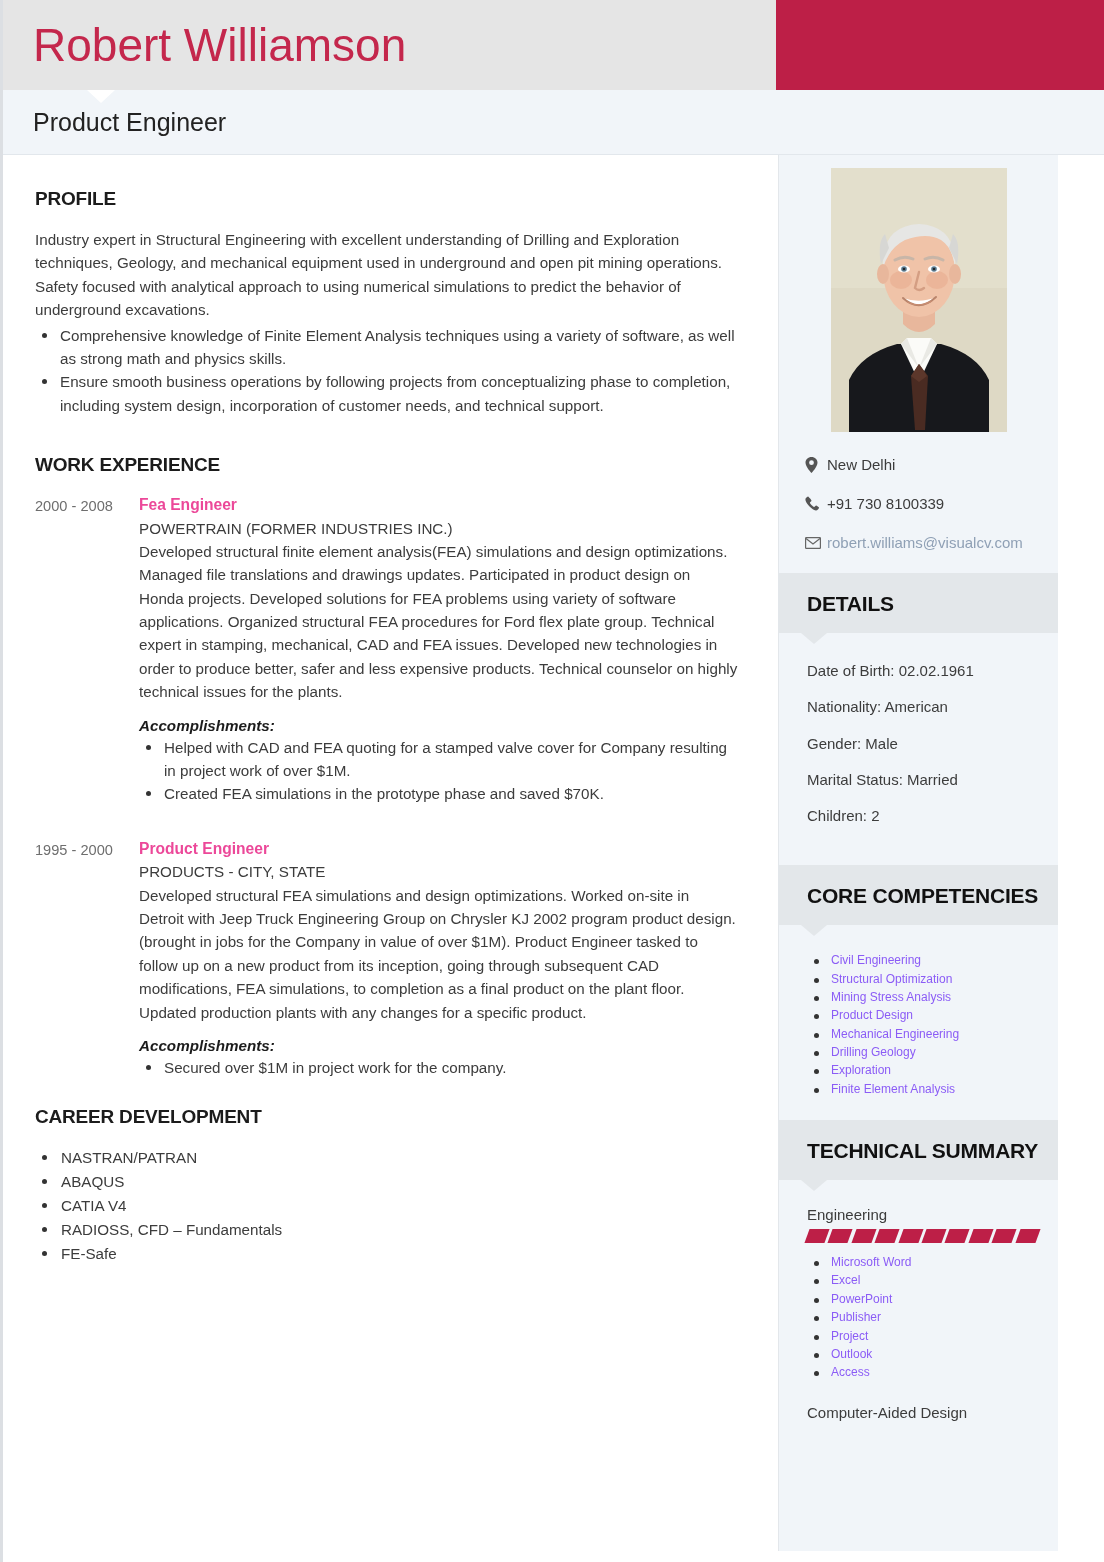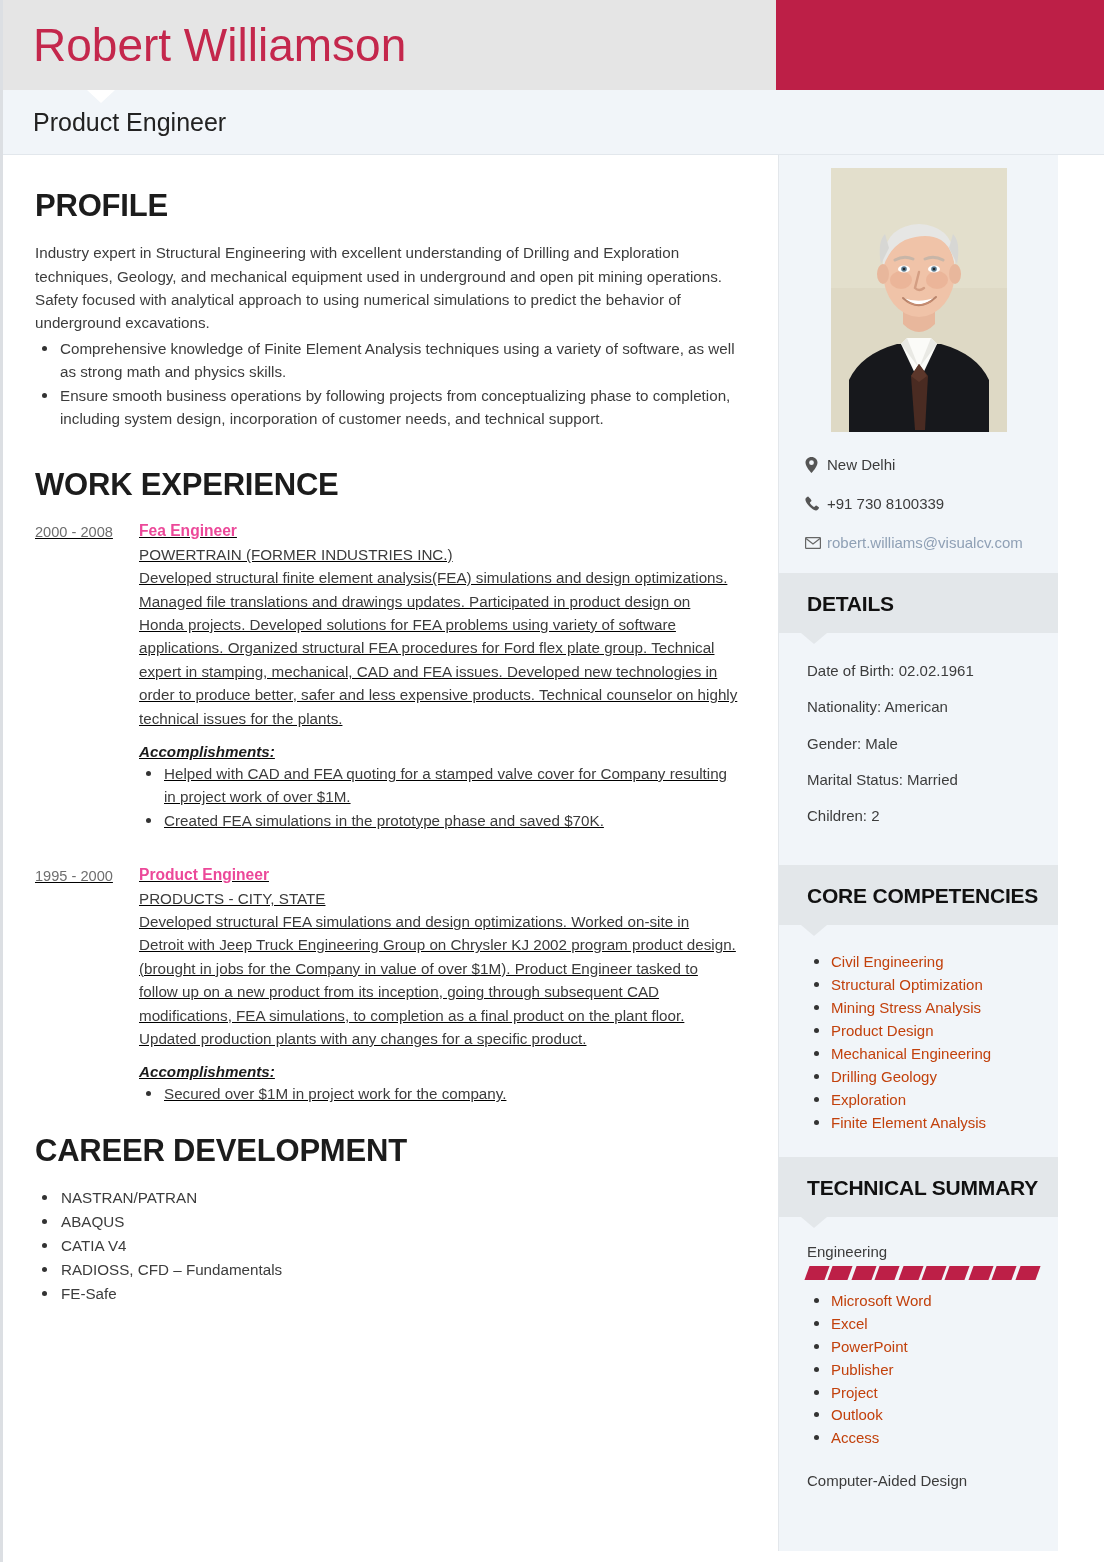--- a/index.html
+++ b/index.html
@@ -88,21 +88,21 @@
     border-right: 1px solid #e3e7eb;
   }
   .side-col {
     width: 279px;
     box-sizing: border-box;
     background: #f1f5f9;
   }
 
   
   h2.sec {
-    font-size: 31px;
+    font-size: 19px;
     font-weight: 700;
     color: #1c1c1c;
     margin: 0 0 18px 0;
     letter-spacing: -0.2px;
     line-height: 1.1;
   }
   .sec-gap { margin-top: 38px; }
 
   p.para {
     font-size: 15.2px;
@@ -132,21 +132,20 @@
     width: 5px;
     height: 5px;
     border-radius: 50%;
     background: #333;
   }
 
   
   .job {
     display: flex;
     margin-bottom: 26px;
-    text-decoration: underline;
   }
   .job-dates {
     width: 104px;
     flex: 0 0 104px;
     font-size: 14.6px;
     color: #6e6e6e;
     padding-top: 2px;
     line-height: 1.5;
   }
   .job-body { flex: 1 1 auto; }
@@ -287,23 +286,23 @@
   .detail-line:last-child { margin-bottom: 16px; }
 
   ul.side-list {
     list-style: none;
     margin: 0;
     padding: 0;
   }
   ul.side-list li {
     position: relative;
     padding-left: 24px;
-    font-size: 15px;
+    font-size: 12px;
     line-height: 1.53;
-    color: #c2410c;
+    color: #8b5cf6;
   }
   ul.side-list li::before {
     content: "";
     position: absolute;
     left: 7px;
     top: 8px;
     width: 5px;
     height: 5px;
     border-radius: 50%;
     background: #333;

